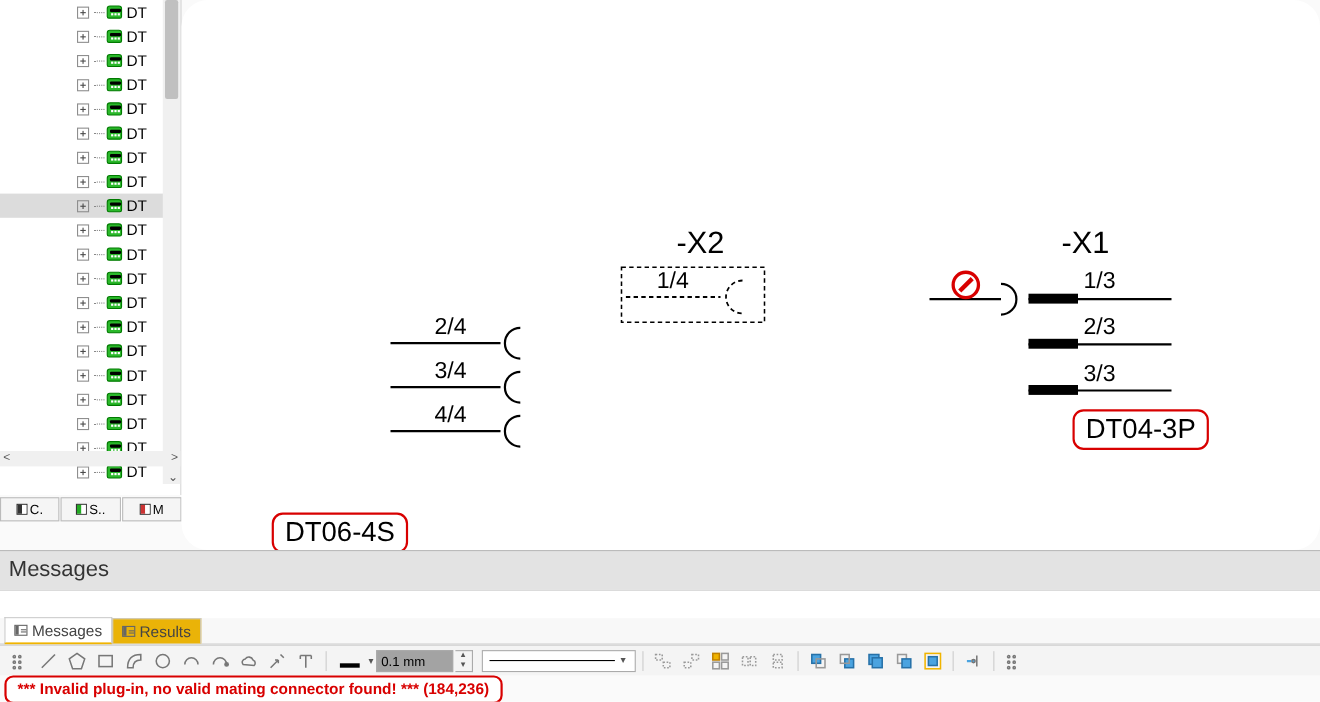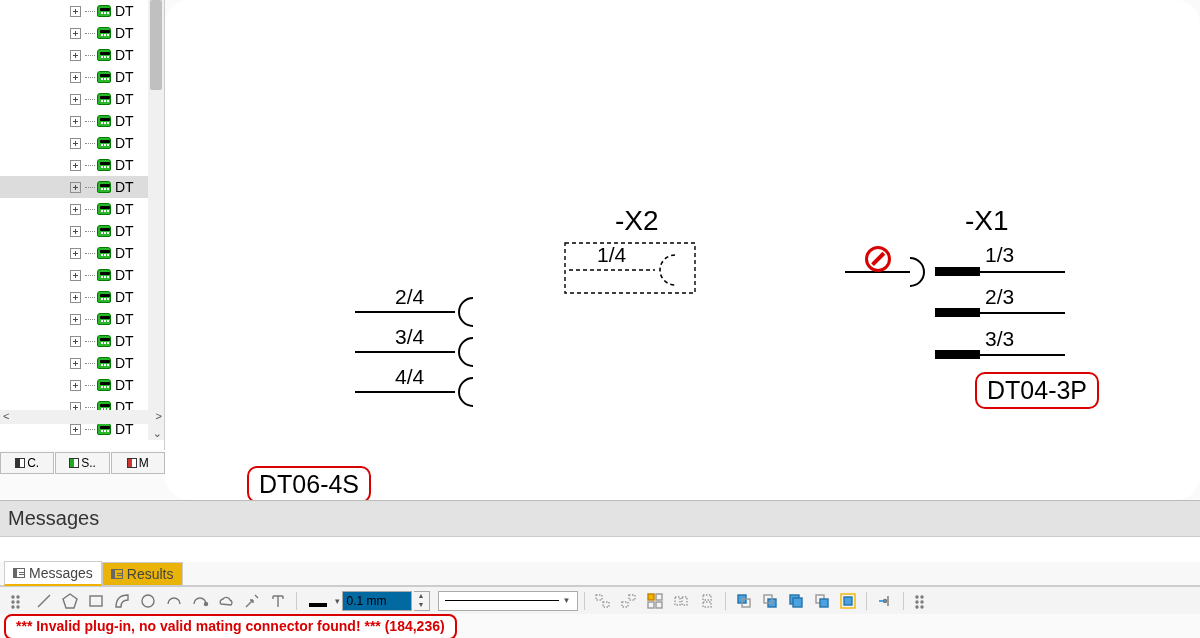--- a/index.html
+++ b/index.html
@@ -127,21 +127,21 @@
     background:#f4f4f4; border-top:1px solid #ccc;
     display:flex; align-items:center; padding:0 6px; gap:2px;
   }
   .tbtn {
     width:24px; height:22px; display:flex; align-items:center; justify-content:center;
     color:#666;
   }
   .tbtn svg { width:18px; height:18px; stroke:#777; fill:none; stroke-width:1.4; }
   .sep { width:1px; height:18px; background:#ccc; margin:0 4px; }
   .lw-box {
-    width:70px; height:20px; border:1px solid #aaa; background:#0369a1;
+    width:70px; height:20px; border:1px solid #aaa; background:#a3a3a3;
     font-size:12px; display:flex; align-items:center; padding:0 4px;
   }
   .spin { width:16px; height:20px; border:1px solid #aaa; border-left:none; display:flex; flex-direction:column; }
   .spin div { flex:1; text-align:center; font-size:7px; line-height:8px; color:#555; }
   .pattern-sel { width:140px; height:20px; border:1px solid #aaa; background:#fff; margin-left:6px; display:flex; align-items:center; padding:0 6px; }
   .pattern-sel .line { flex:1; height:1.5px; background:#000; }
   .pattern-sel .dd { font-size:8px; color:#555; margin-left:4px; }
   .tb-right svg { stroke:#999; }
 
   

